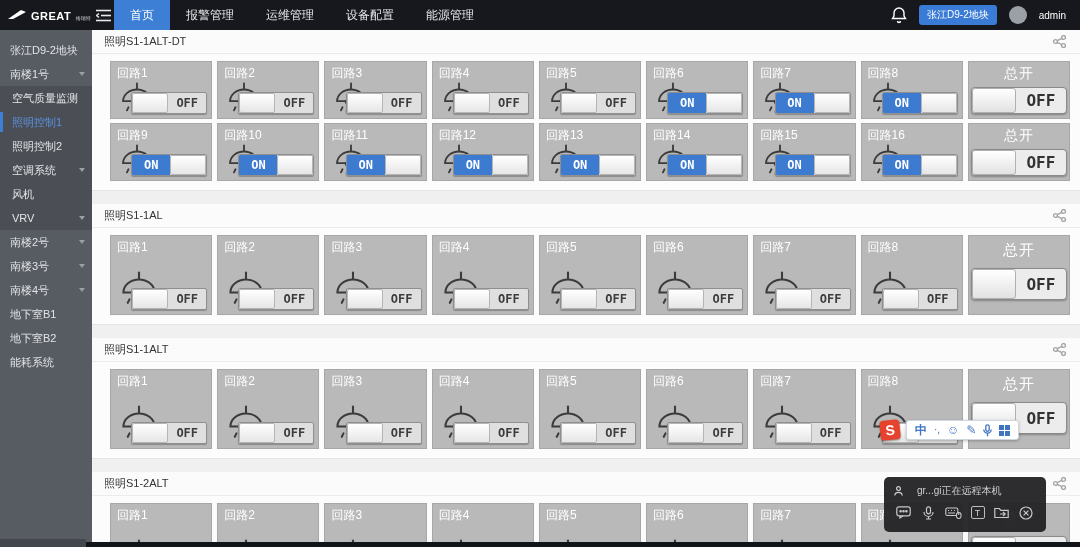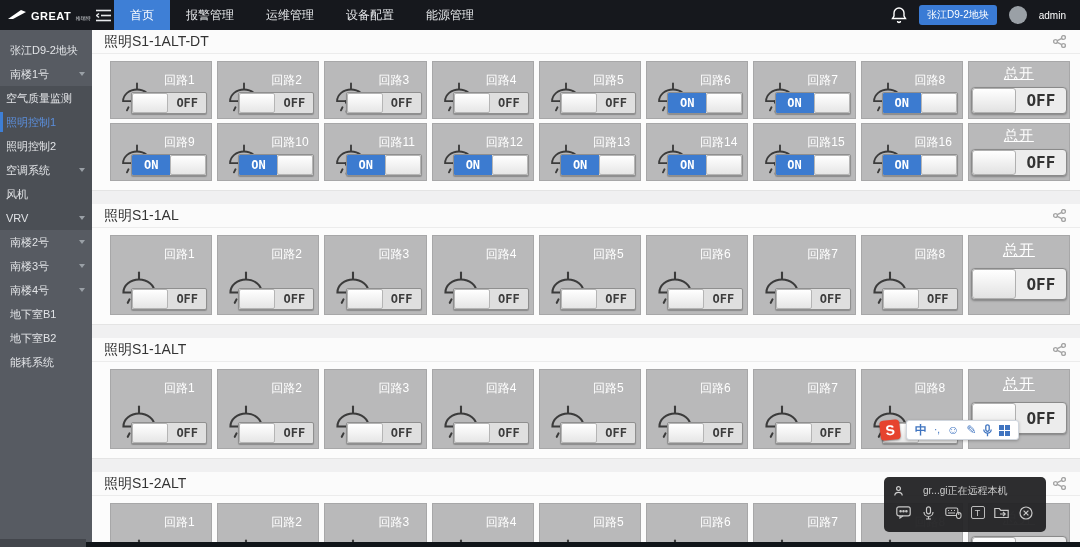--- a/index.html
+++ b/index.html
@@ -22,52 +22,52 @@
   .bell { width:16px; height:18px; }
   .site-badge { background:#3a7bd5; color:#fff; font-size:10px; padding:3px 8px; border-radius:3px; }
   .avatar { width:18px; height:18px; border-radius:50%; background:#9aa0a6; }
   .username { color:#fff; font-size:10px; }
 
   
   .sidebar { position:absolute; left:0; top:30px; bottom:0; width:92px;
     background:#575b62; z-index:20; padding-top:8px; }
   .side-item { position:relative; height:24px; line-height:24px; color:#e2e4e7;
     font-size:11px; padding-left:10px; cursor:pointer; white-space:nowrap; overflow:hidden; }
-  .side-item.lvl1 { padding-left:6px; background:#4b4f55; }
+  .side-item.lvl1 { padding-left:12px; background:#4b4f55; }
   .side-item.active { color:#5b8fdd; }
   .side-item.active::before { content:""; position:absolute; left:0; top:2px; bottom:2px; width:3px; background:#3e7fd6; }
   .caret { position:absolute; right:7px; top:10px; width:0; height:0;
     border-left:3.5px solid transparent; border-right:3.5px solid transparent; border-top:4px solid #9aa0a6; }
 
   
   .main { position:absolute; left:92px; top:30px; right:0; bottom:0; overflow:hidden; background:#f0f0f1; }
   .section { background:#fcfcfc; margin-bottom:13px; border-bottom:1px solid #e4e4e4; }
   .sec-head { height:24px; display:flex; align-items:center; padding:0 14px 0 12px;
     background:#fbfbfb; border-bottom:1px solid #ececec; }
-  .sec-title { font-size:14px; color:#333;text-align:right; }
+  .sec-title { font-size:11px; color:#333;text-align:right; }
   .share { margin-left:auto; width:13px; height:13px; cursor:pointer; opacity:.65; }
   .sec-body { padding:7px 10px 9px 18px; }
   .row-grid { display:grid; grid-template-columns:repeat(9,1fr); gap:5px; }
   .row-grid + .row-grid { margin-top:4px; }
 
   .card { position:relative; background:#b9b9ba; border:1px solid #a7a7a8; height:80px; }
   .compact .card { height:58px; }
-  .c-title { font-size:12px; color:#fff; padding:10px 0 0 6px;margin-left:47px; }
+  .c-title { font-size:12px; color:#fff; padding:3px 0 0 6px; }
   .lamp { position:absolute; left:7px; bottom:6px; width:42px; height:38px; }
   .compact .lamp { width:38px; height:34px; bottom:3px; }
 
   .toggle { position:absolute; right:4px; bottom:4px; width:76px; height:22px;
     display:flex; border:1px solid #8f8f8f; border-radius:2px; overflow:hidden;
     background:#dfdfdf; cursor:pointer; box-shadow:0 1px 1px rgba(0,0,0,.25); }
   .toggle .knob { width:36px; background:linear-gradient(#ffffff,#e6e6e6); border:1px solid #b5b5b5; border-radius:2px; }
   .toggle .lbl { flex:1; display:flex; align-items:center; justify-content:center;
     font-family:"DejaVu Sans Mono",monospace; font-weight:bold; font-size:12px; color:#3c3c3c; }
   .toggle.on .lbl { background:#3c7bd0; color:#fff; }
 
-  .card.master .m-title { text-align:center; font-size:15px; color:#fff; margin-top:5px; letter-spacing:1px;text-decoration:underline; }
+  .card.master .m-title { text-align:center; font-size:15px; color:#fff; margin-top:5px; letter-spacing:1px; }
   .master-toggle { position:static; width:96px; height:32px; margin:8px auto 0;
     display:flex; border:1px solid #8a8a8a; border-radius:4px; overflow:hidden;
     background:#ececec; cursor:pointer; box-shadow:0 1px 2px rgba(0,0,0,.3); }
   .master-toggle .knob { width:44px; background:linear-gradient(#ffffff,#e2e2e2); border:1px solid #b0b0b0; border-radius:3px; }
   .master-toggle .lbl { flex:1; display:flex; align-items:center; justify-content:center;
     font-family:"DejaVu Sans Mono",monospace; font-weight:bold; font-size:16px; color:#333; }
   .compact .master-toggle { height:27px; margin-top:4px; }
   .compact .card.master .m-title { font-size:14px; margin-top:3px; }
 
   
@@ -78,21 +78,21 @@
   .ime-bar { margin-left:6px; background:#fff; border:1px solid #d0d6de; border-radius:3px;
     height:20px; display:flex; align-items:center; gap:7px; padding:0 8px;
     box-shadow:0 1px 3px rgba(0,0,0,.25); color:#3f74c0; font-size:12px; }
   .ime-bar span { line-height:1; }
   .ime-grid { width:11px; height:11px; display:grid; grid-template-columns:5px 5px; gap:1px; }
   .ime-grid i { background:#3f74c0; height:5px; display:block; }
 
   
   .remote { position:absolute; left:884px; top:477px; width:162px; height:55px;
     background:rgba(34,34,36,.95); border-radius:5px; z-index:40; padding:7px 10px 0; }
-  .remote-head { display:flex; align-items:center; gap:20px; color:#cfcfcf; font-size:10px; }
+  .remote-head { display:flex; align-items:center; gap:14px; color:#cfcfcf; font-size:10px; }
   .remote-icons { display:flex; align-items:center; justify-content:space-between; margin-top:7px; padding:0 1px; }
   .r-ic { width:17px; height:15px; display:flex; align-items:center; justify-content:center; cursor:pointer; }
   .t-box { width:14px; height:13px; border:1px solid #bbb; border-radius:2px; color:#ccc;
     font-size:9px; display:flex; align-items:center; justify-content:center; }
 
   .bottom-strip { position:absolute; left:86px; right:0; bottom:0; height:5px; background:#111519; z-index:35; }
   .bottom-strip-l { position:absolute; left:0; bottom:0; width:86px; height:8px; background:#43464c; z-index:34; }
 
   svg { display:block; }
 </style>

